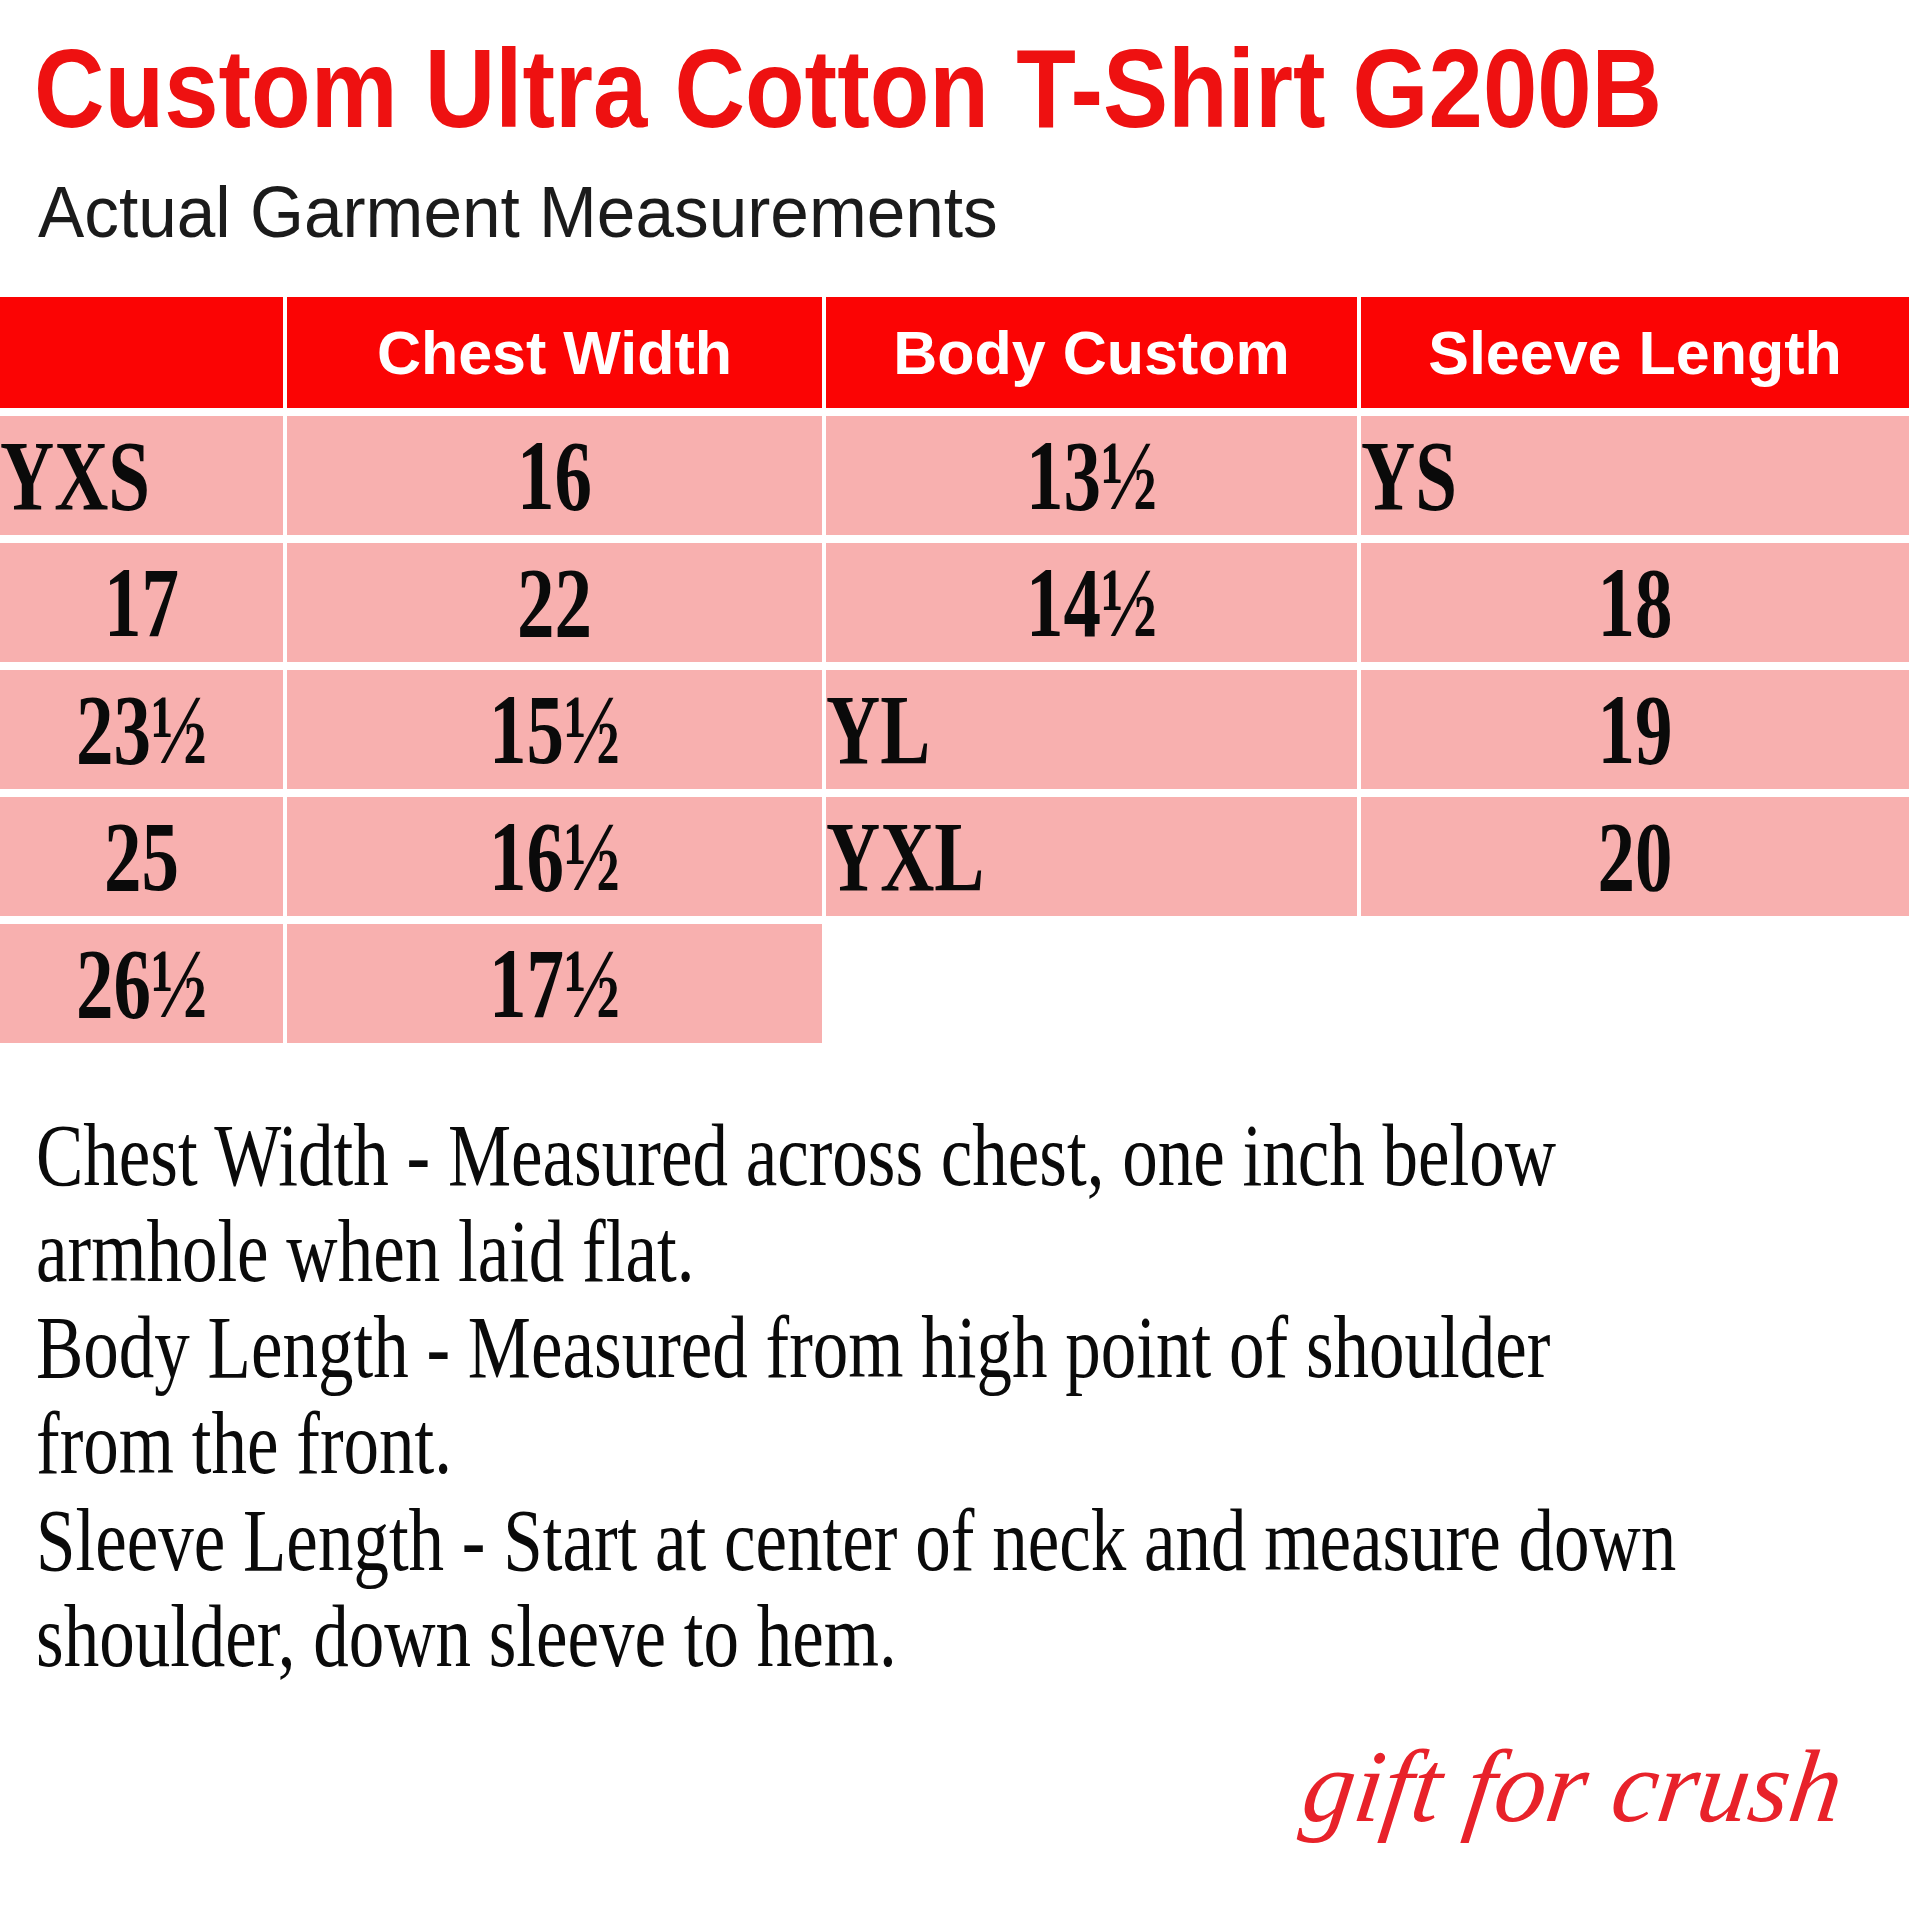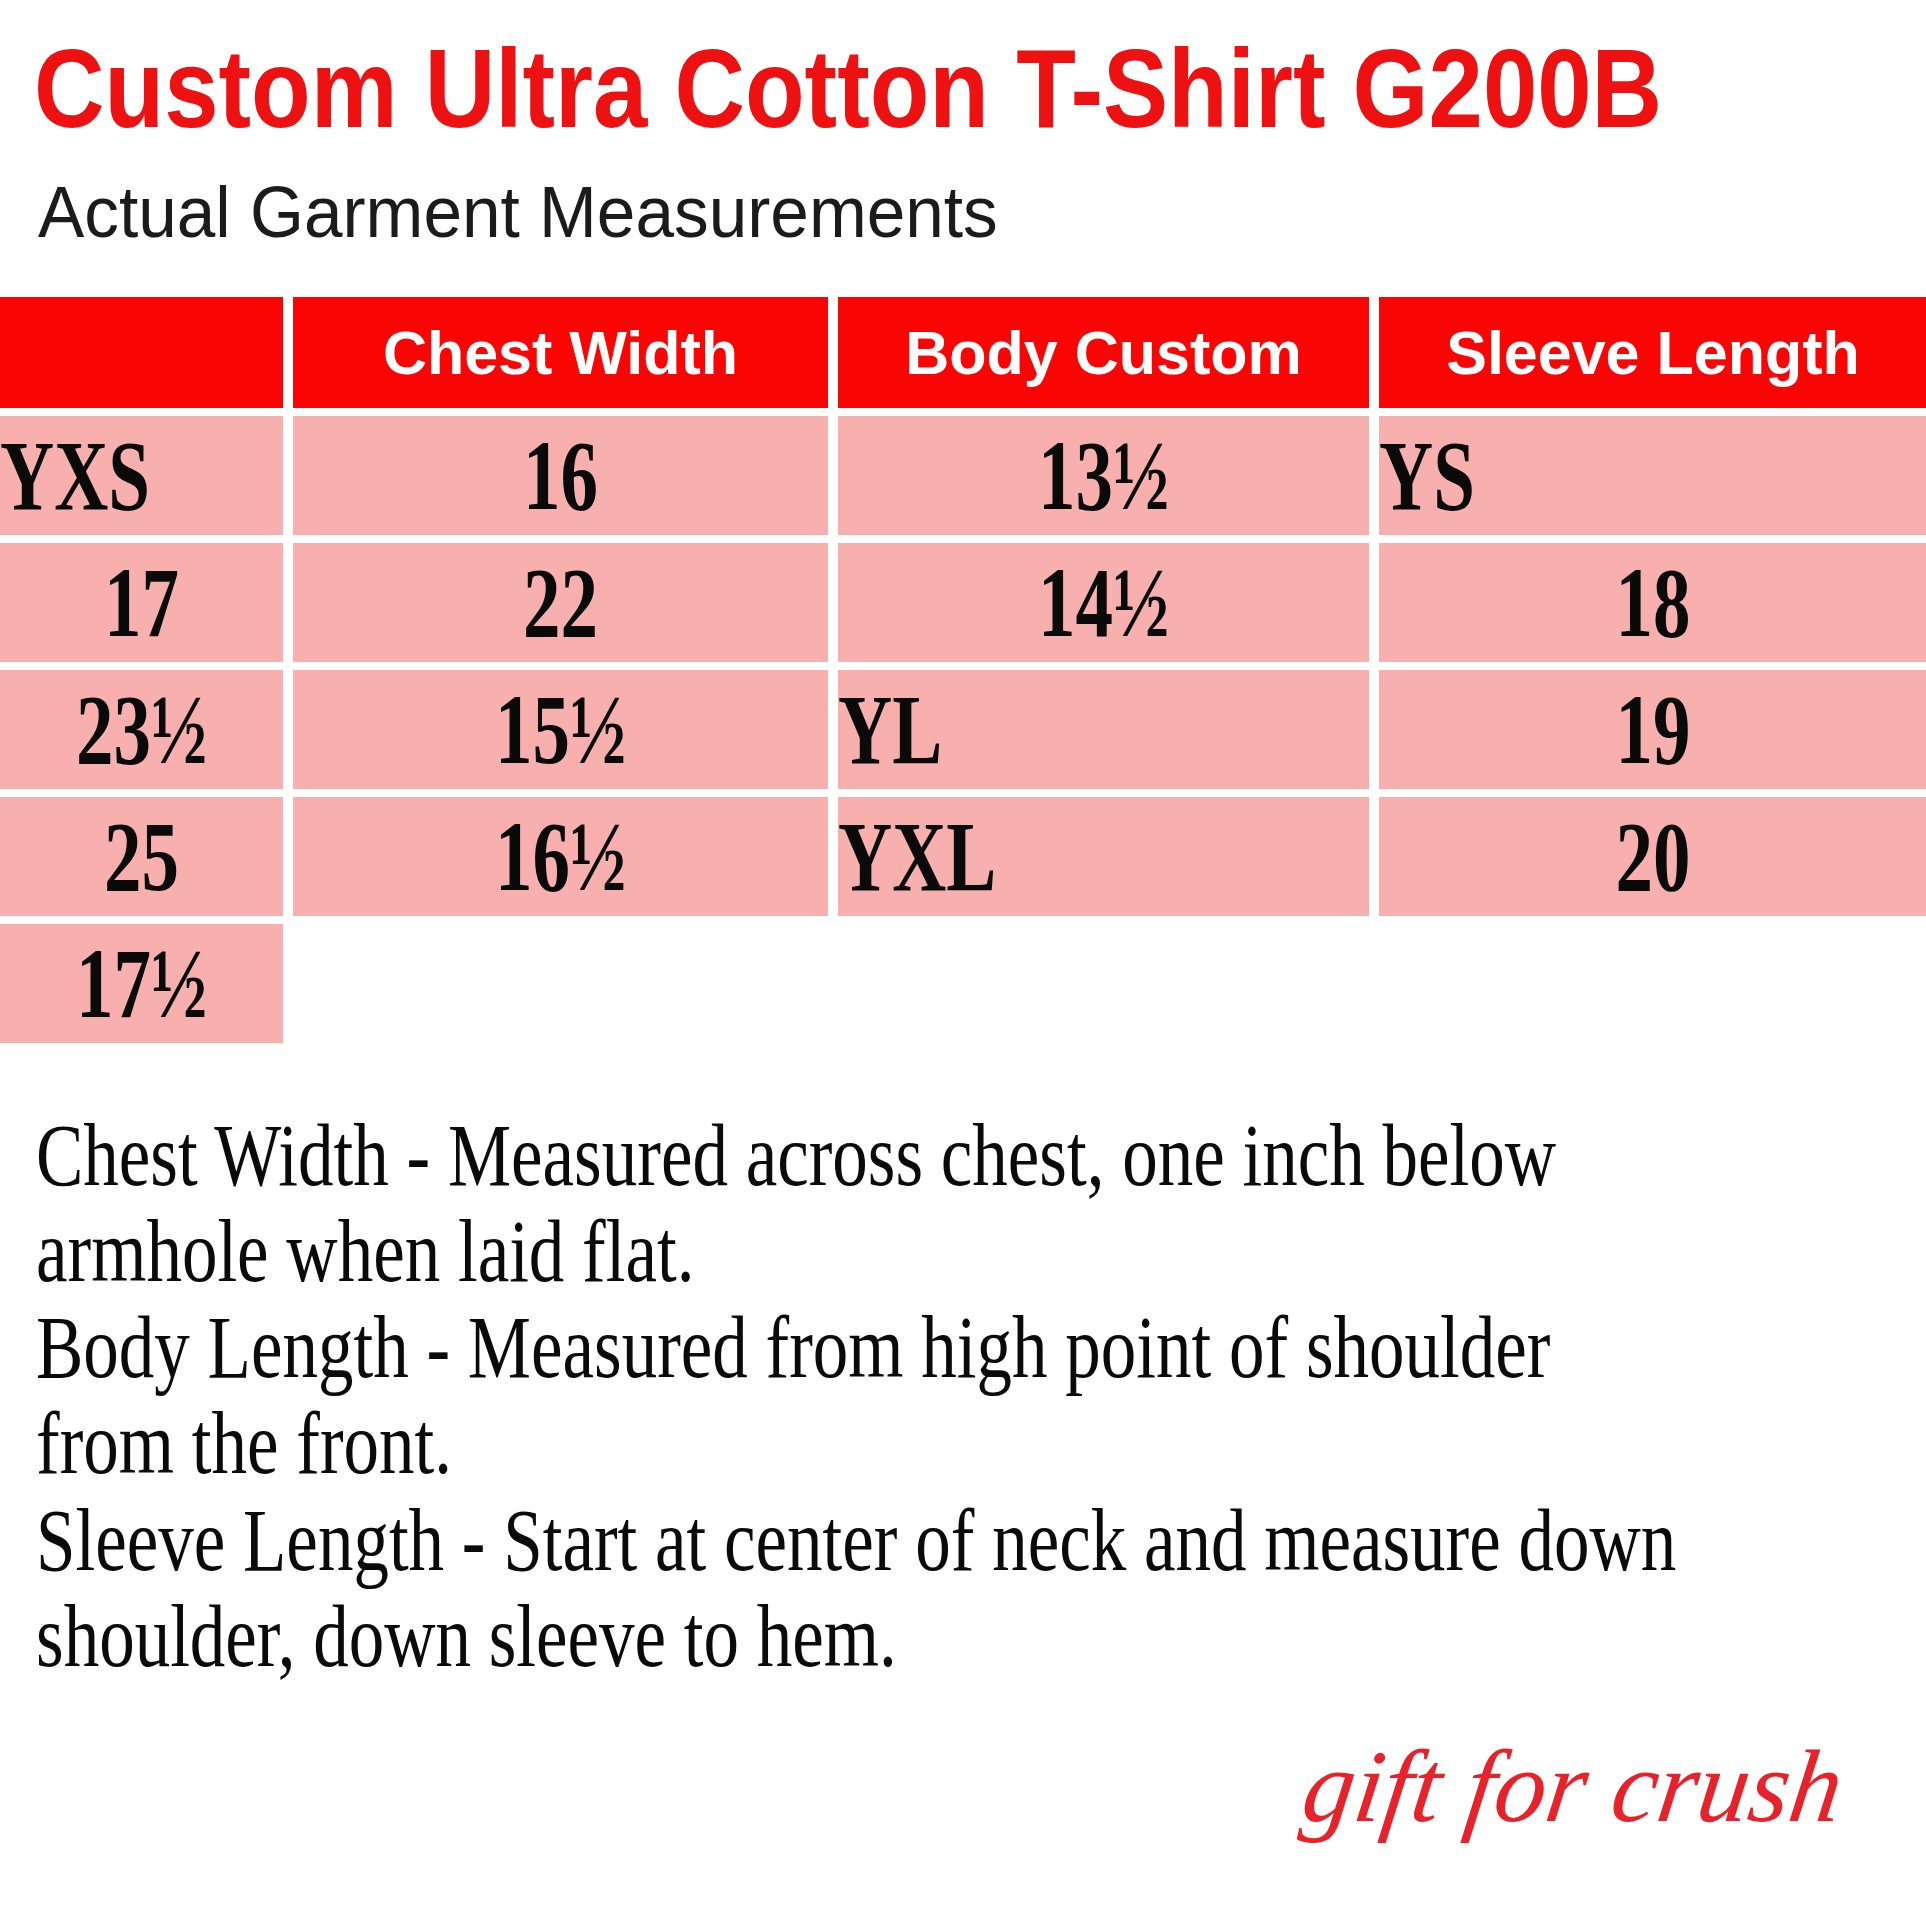--- a/index.html
+++ b/index.html
@@ -26,21 +26,21 @@
     font-size:73px;line-height:1.15;
     color:#1b1b1b;
     white-space:nowrap;
     transform:scaleX(0.95);transform-origin:left top;
   }
   .size-table{
     position:absolute;left:0;top:297px;width:1920px;
     display:grid;
     grid-template-columns:283px 535px 531px 548px;
     grid-template-rows:111px 119px 119px 119px 119px 119px;
-    gap:8px 10px;
+    gap:8px 4px;
   }
   .th{
     background:var(--table-red,#fb0404);
     color:#ffffff;
     font-family:"Liberation Sans",sans-serif;
     font-weight:bold;font-size:61px;
     display:flex;align-items:center;justify-content:center;
     white-space:nowrap;
   }
   .td{
@@ -133,20 +133,23 @@
         <span class="tall">16½</span>
       </div>
 
     <div class="td size">
         <span class="tall">YXL</span>
       </div>
     <div class="td">
         <span class="tall">20</span>
       </div>
     <div class="td">
+        <span class="tall">26½</span>
+      </div>
+    <div class="td">
         <span class="tall">17½</span>
       </div>
   </div>
 
   <div class="notes">
     <div class="note-line">Chest Width - Measured across chest, one inch below</div>
     <div class="note-line">armhole when laid flat.</div>
     <div class="note-line">Body Length - Measured from high point of shoulder</div>
     <div class="note-line">from the front.</div>
     <div class="note-line">Sleeve Length - Start at center of neck and measure down</div>

